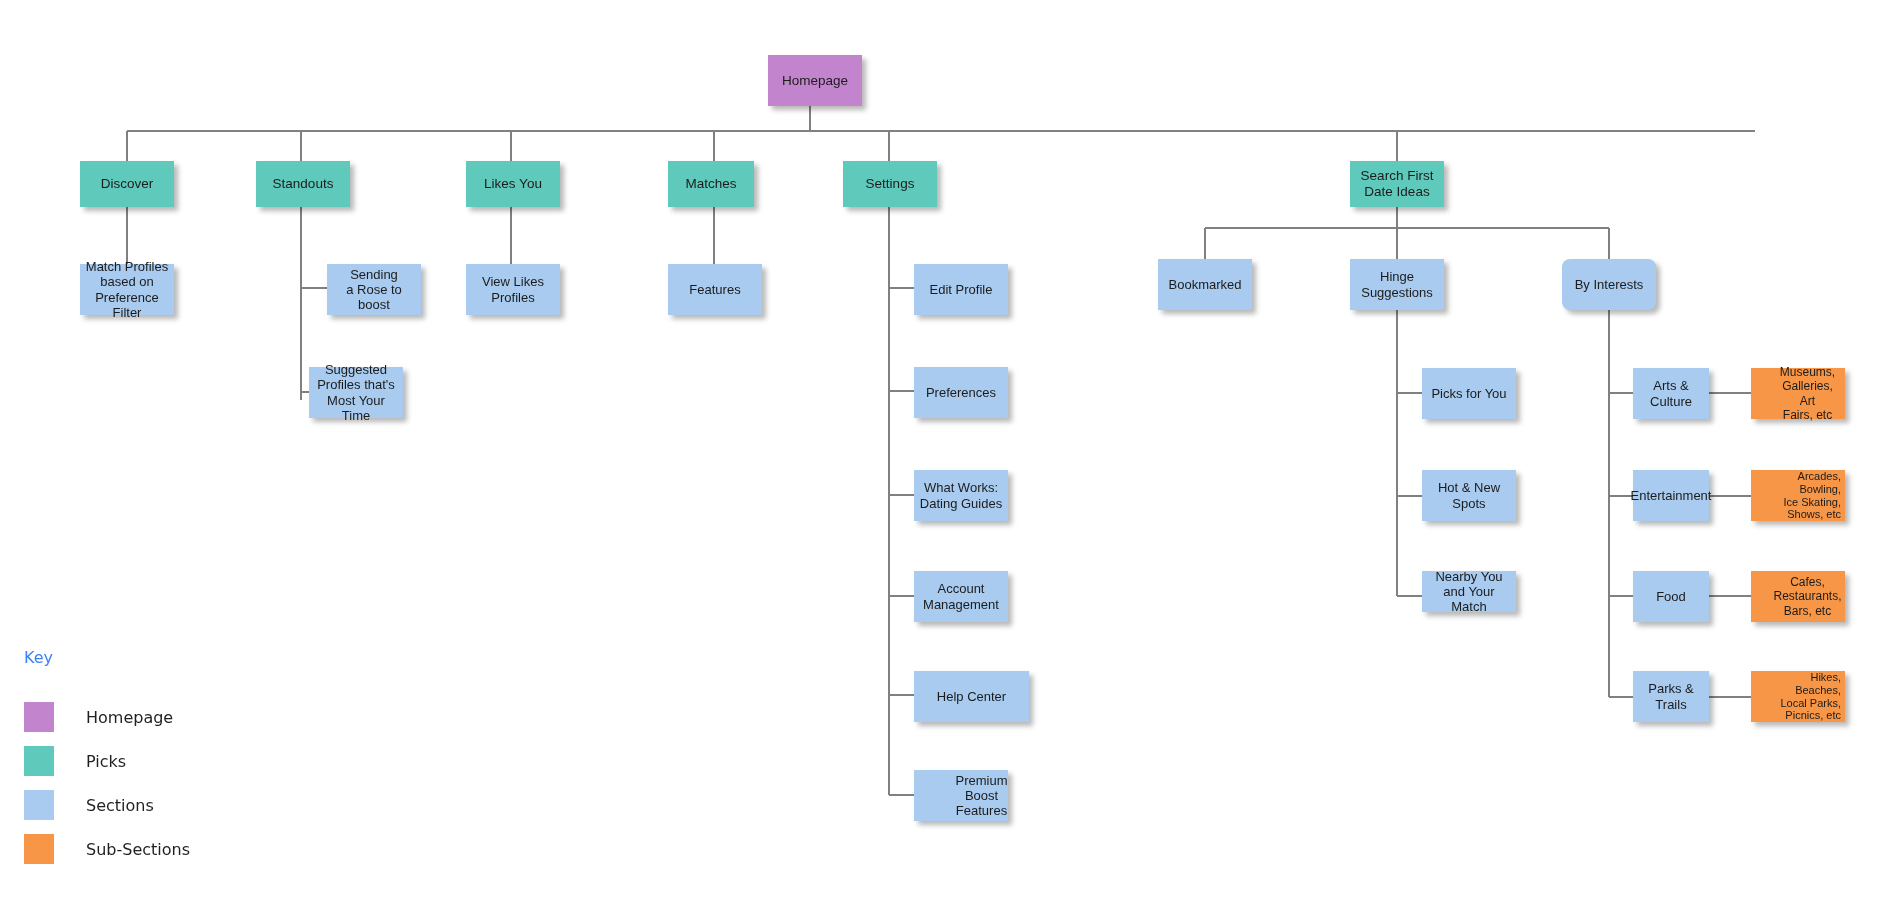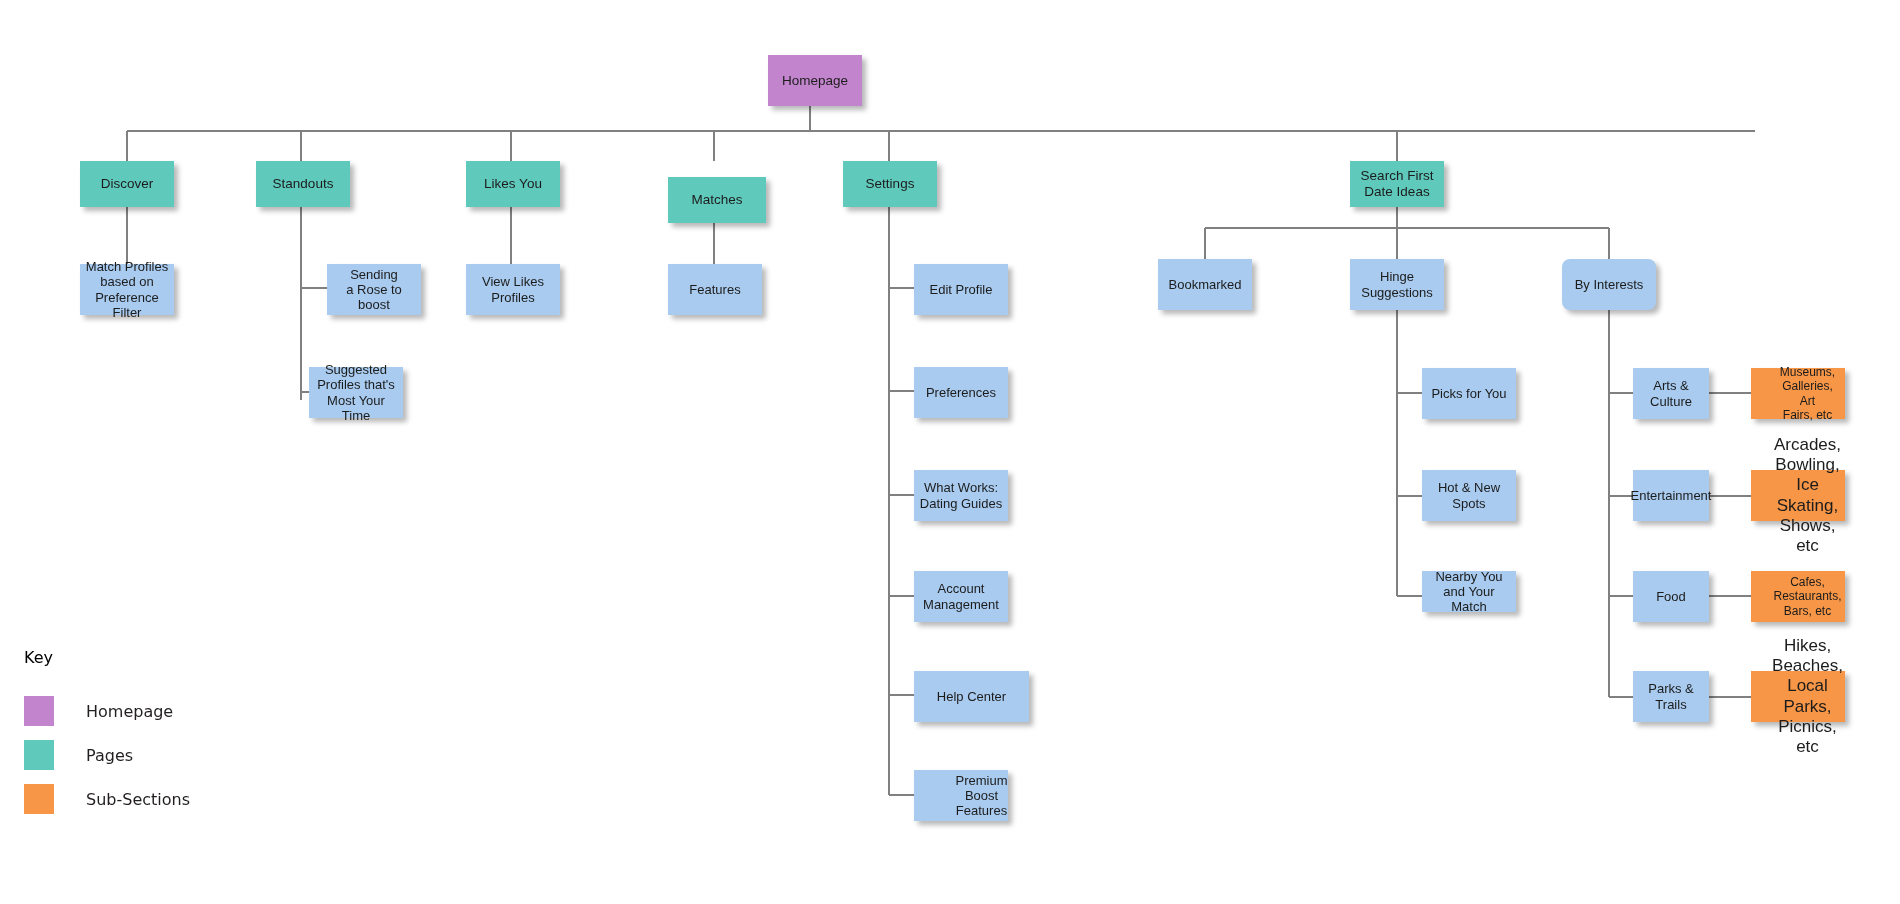--- a/index.html
+++ b/index.html
@@ -37,33 +37,33 @@
     line-height: 1.18;
     padding: 2px 4px;
     box-shadow: 4px 4px 5px rgba(0,0,0,0.28);
     border: none;
     white-space: pre-line;
   }
   .node.homepage { background: #C285CD; font-size: 13.5px; }
   .node.page     { background: #5FC9BC; font-size: 13.5px; }
   .node.section  { background: #A8CBEF; font-size: 13px; }
   .node.sub      { background: #F79646; font-size: 12px; padding-left: 23px; }
-  .node.sub.small { font-size: 17px; }
+  .node.sub.small { font-size: 11px; text-align: right; }
 
   
   #key {
     position: absolute;
     left: 24px;
     top: 648px;
     font-family: "DejaVu Sans", sans-serif;
   }
   #key .key-title {
     font-size: 16px;
-    color: #000000;
-    margin-bottom: 22px;
+    color: #3b82f6;
+    margin-bottom: 28px;
   }
   .key-row {
     display: flex;
     align-items: center;
     height: 44px;
   }
   .key-swatch {
     width: 30px;
     height: 30px;
     margin-right: 32px;
@@ -133,21 +133,21 @@
       <path d="M 1709 596 L 1751 596"></path>
       <path d="M 1709 697 L 1751 697"></path>
     </g>
   </svg>
 
   <div class="node homepage" style="left:768px; top:55px; width:94px; height:51px;">Homepage</div>
 
   <div class="node page" style="left:80px; top:161px; width:94px; height:46px;">Discover</div>
   <div class="node page" style="left:256px; top:161px; width:94px; height:46px;">Standouts</div>
   <div class="node page" style="left:466px; top:161px; width:94px; height:46px;">Likes You</div>
-  <div class="node page" style="left:668px; top:177px; width:98px; height:46px;">Matches</div>
+  <div class="node page" style="left:668px; top:161px; width:86px; height:46px;">Matches</div>
   <div class="node page" style="left:843px; top:161px; width:94px; height:46px;">Settings</div>
   <div class="node page" style="left:1350px; top:161px; width:94px; height:46px;">Search First
 Date Ideas</div>
 
   <div class="node section" style="left:80px; top:264px; width:94px; height:51px;">Match Profiles
 based on
 Preference Filter</div>
 
   <div class="node section" style="left:327px; top:264px; width:94px; height:51px;">Sending
 a Rose to
@@ -204,23 +204,27 @@
   <div id="key">
     <div class="key-title">Key</div>
 
     <div class="key-row">
       <div class="key-swatch" style="background:#C285CD;"></div>
       <div class="key-label">Homepage</div>
     </div>
 
     <div class="key-row">
       <div class="key-swatch" style="background:#5FC9BC;"></div>
-      <div class="key-label">Pages</div>
-    </div>
-
+      <div class="key-label">Picks</div>
+    </div>
+
+    <div class="key-row">
+      <div class="key-swatch" style="background:#A8CBEF;"></div>
+      <div class="key-label">Sections</div>
+    </div>
 
     <div class="key-row">
       <div class="key-swatch" style="background:#F79646;"></div>
       <div class="key-label">Sub-Sections</div>
     </div>
   </div>
 
 </div>
 
 </body></html>

